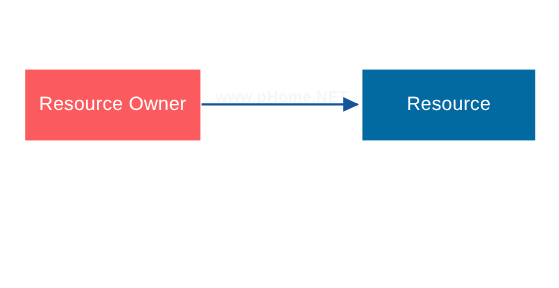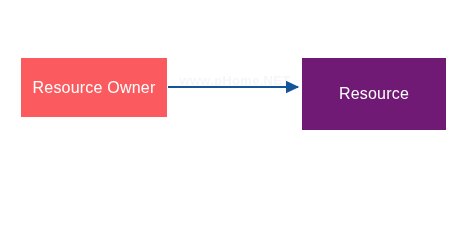--- a/index.html
+++ b/index.html
@@ -39,22 +39,22 @@
     left: 21px;
     top: 58px;
     width: 146px;
     height: 59px;
     background: #fb5b5e;
   }
   #node-resource {
     left: 302px;
     top: 58px;
     width: 144px;
-    height: 72px;
-    background: #701a75;
+    height: 59px;
+    background: #0369a1;
   }
   .node-label {
     display: block;
   }
 
   
   #connector-layer {
     position: absolute;
     left: 0;
     top: 0;

